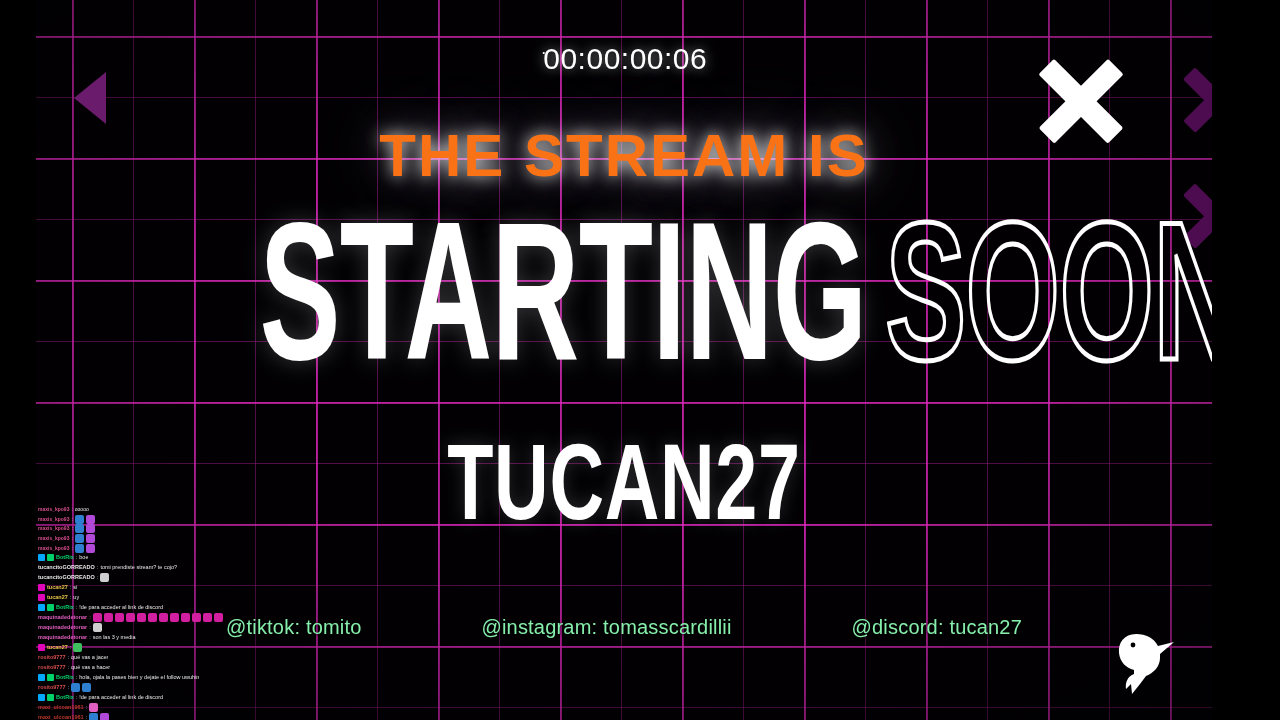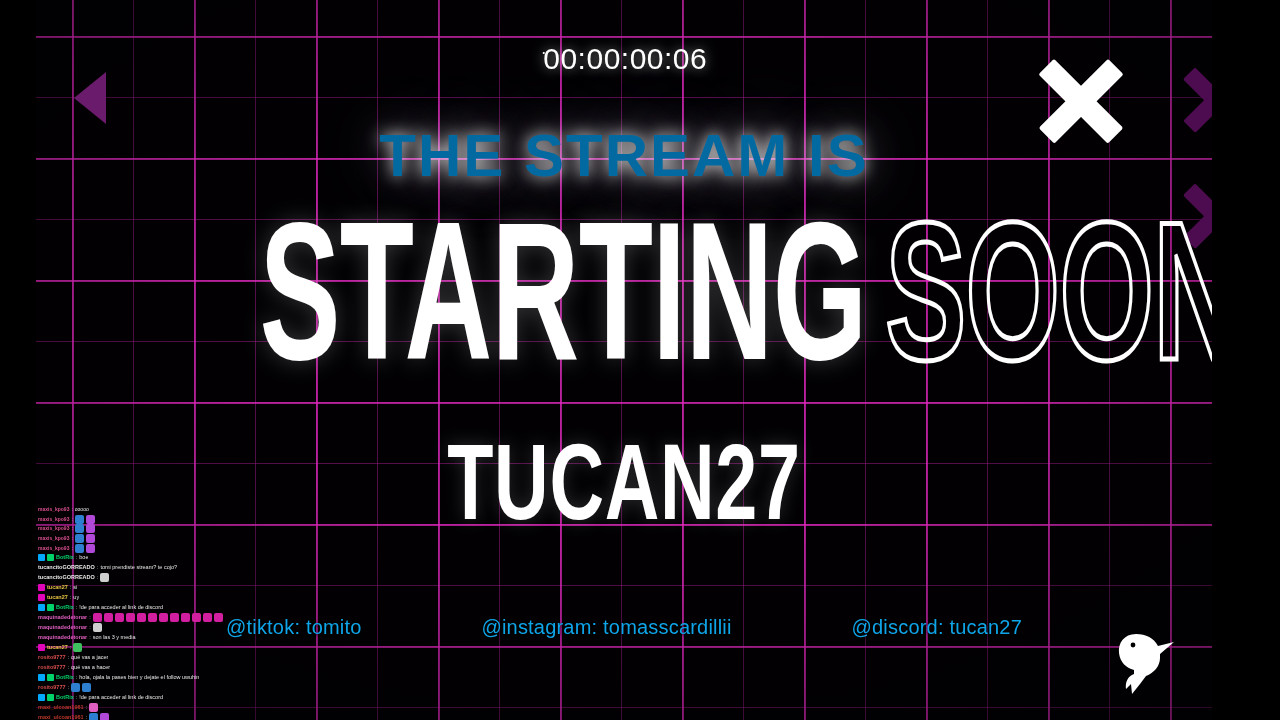--- a/index.html
+++ b/index.html
@@ -89,21 +89,21 @@
     margin-right:-4px;
     opacity:0.95;
   }
 
   
   .headline { position:absolute; left:0; right:0; top:126px; text-align:center; }
 
   .line-small {
     font-size:60px;
     font-weight:bold;
-    color:#0369a1;
+    color:#f97316;
     letter-spacing:2px;
     line-height:1;
     text-shadow:
       0 0 16px rgba(255,255,255,0.85),
       0 0 44px rgba(255,255,255,0.45),
       0 0 80px rgba(210,170,255,0.30);
   }
 
   .line-big {
     margin-top:8px;
@@ -138,21 +138,21 @@
   }
 
   
   .socials {
     position:absolute; left:190px; right:190px; top:616px;
     display:flex;
     justify-content:space-between;
     align-items:center;
   }
   .social {
-    color:#0ea5e9;
+    color:#86efac;
     font-size:20px;
     font-weight:400;
     letter-spacing:0.2px;
     text-shadow:0 1px 3px rgba(0,0,0,0.9);
   }
 
   
   .toucan { position:absolute; right:34px; bottom:14px; width:72px; height:86px; }
 
   

